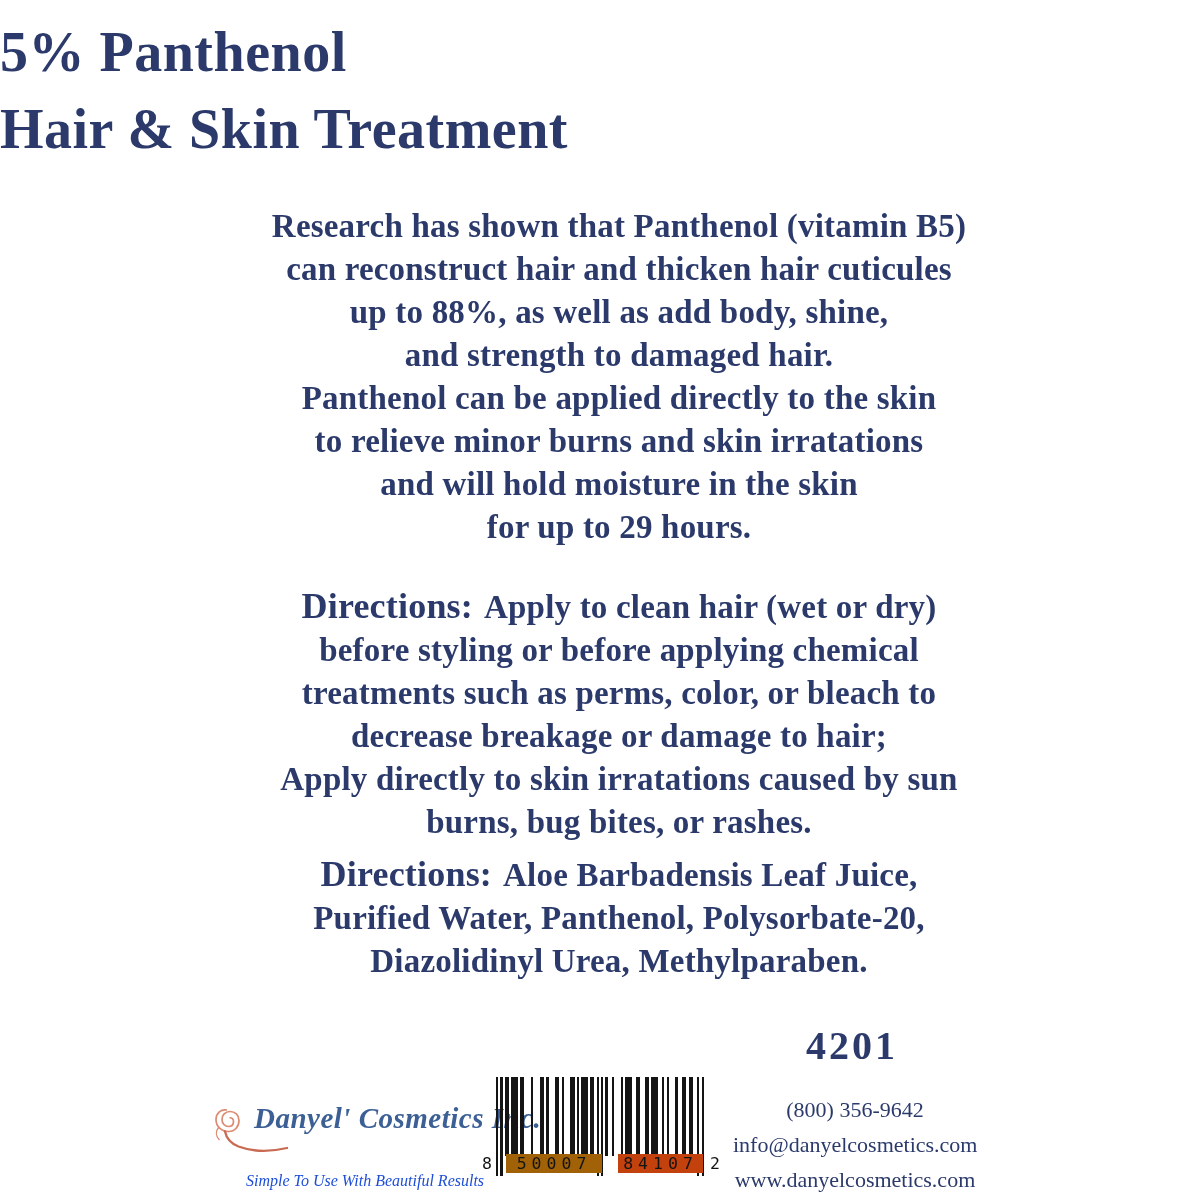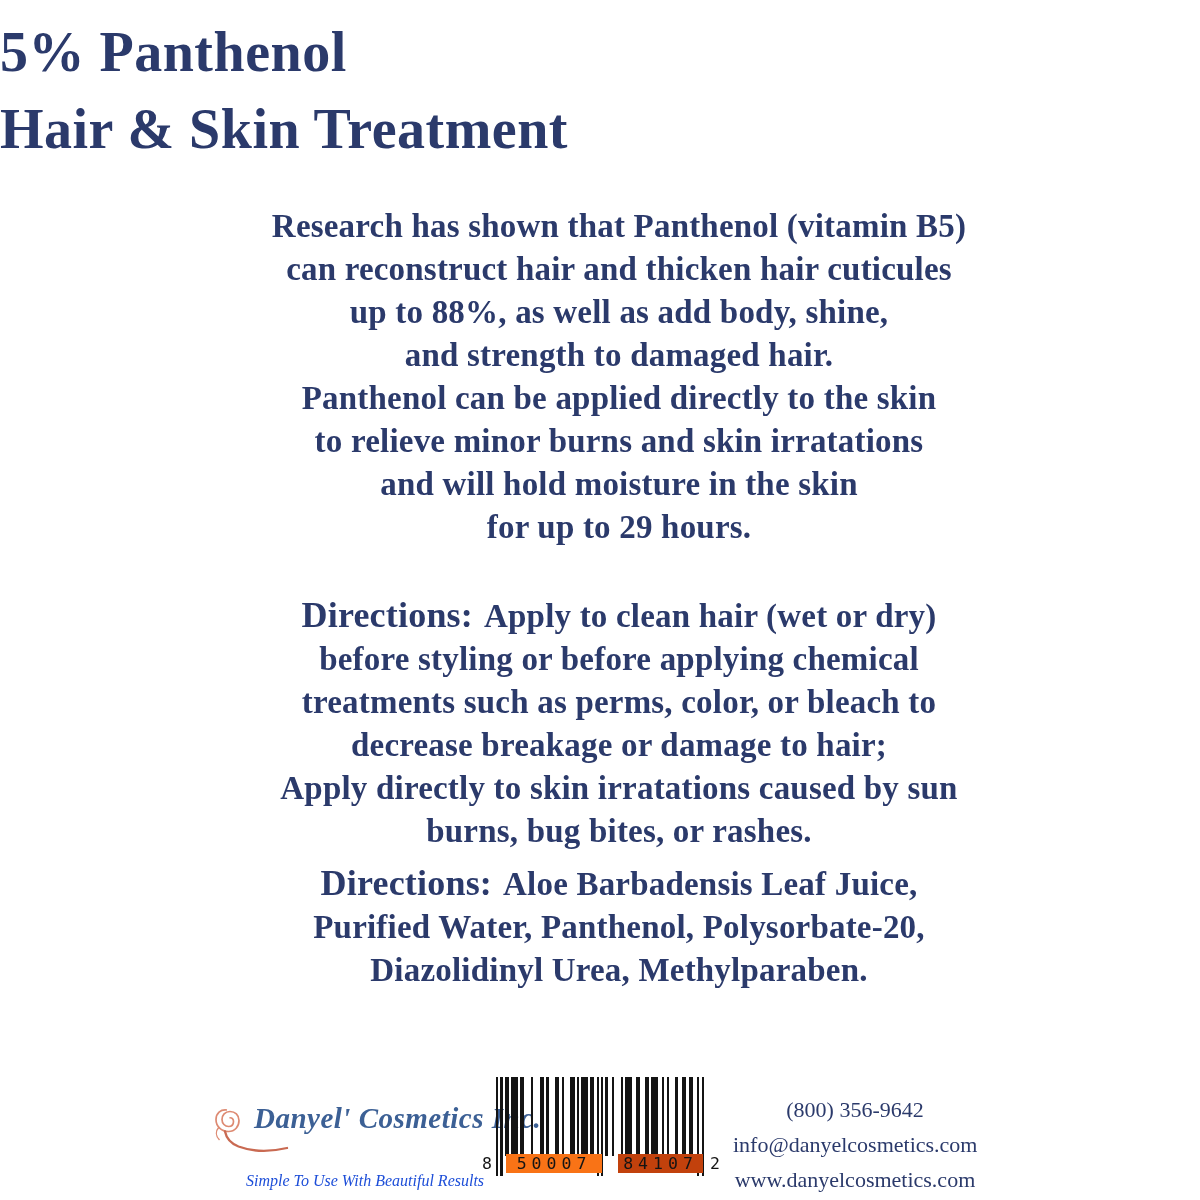--- a/index.html
+++ b/index.html
@@ -21,21 +21,21 @@
   .title .tline { display:block; }
   .para {
     text-align:center;
     font-size:33px; font-weight:bold;
     line-height:43px;
     letter-spacing:0.2px;
     padding-left:38px;
   }
   .para .line { display:block; white-space:nowrap; }
   .desc        { margin-top:37px; }
-  .directions  { margin-top:45px; }
+  .directions  { margin-top:36px; }
   .ingredients { margin-top:9px; }
   .lbl { font-size:36px; margin-right:11px; }
   .code {
     position:absolute; left:737px; top:1022px; width:230px;
     text-align:center;
     font-size:40px; font-weight:bold; letter-spacing:3px;
   }
   
   .brand { position:absolute; left:216px; top:1092px; width:270px; height:105px; }
   .brand svg { position:absolute; left:-4px; top:12px; }
@@ -56,21 +56,21 @@
   .bc-module { width:2.2px; height:79px; }
   .bc-module.on { background:#141414; }
   .bc-module.on.guard { height:99px; }
   .bd {
     position:absolute; top:77px;
     font-family:"DejaVu Sans Mono", monospace;
     font-size:16.5px; color:#141414;
     text-align:center;
   }
   .bd-l  { left:-2px; width:14px; }
-  .bd-g1 { left:24px;  width:96px; background:#f97316; letter-spacing:5px; }
+  .bd-g1 { left:24px;  width:96px; background:#a16207; letter-spacing:5px; }
   .bd-g2 { left:136px; width:85px; background:#c2410c; letter-spacing:5px; }
   .bd-r  { left:226px; width:14px; }
   
   .contact {
     position:absolute; left:733px; top:1092px; width:244px;
     text-align:center;
     font-size:22px; line-height:35px; font-weight:normal;
   }
 </style>
 </head>
@@ -102,20 +102,21 @@
     <span class="line">Apply directly to skin irratations caused by sun</span>
     <span class="line">burns, bug bites, or rashes.</span>
   </div>
 
   <div class="para ingredients">
     <span class="line"><span class="lbl">Directions:</span><span>Aloe Barbadensis Leaf Juice,</span></span>
     <span class="line">Purified Water, Panthenol, Polysorbate-20,</span>
     <span class="line">Diazolidinyl Urea, Methylparaben.</span>
   </div>
 
+  <div class="code">4201</div>
 
   <div class="brand">
     <svg width="90" height="64" viewBox="0 0 90 64" aria-hidden="true">
       <path d="M15 6 C8.5 5 4 9.5 4 15.5 C4 22.5 9.5 27.5 16.5 27.5 C23 27.5 27 22.5 27 16.5 C27 11 23 7.5 18 7.5 C13 7.5 10 11 10 15.5 C10 19.5 13 22.5 16.5 22.5 C19.5 22.5 21.5 20.5 21.5 17.5 C21.5 15 20 13.5 17.5 13.8" fill="none" stroke="#dd8a72" stroke-width="1.7"></path>
       <path d="M7 23 C3.5 27 3.5 32 7.5 36" fill="none" stroke="#dd8a72" stroke-width="1.4"></path>
       <path d="M13 27.5 C14.5 35 19 39.5 26.5 42.5 C40 47.5 58 48 75 44" fill="none" stroke="#c96a52" stroke-width="2.3" stroke-linecap="round"></path>
     </svg>
     <div class="brand-name">Danyel' Cosmetics Inc.</div>
     <div class="brand-tagline">Simple To Use With Beautiful Results</div>
   </div>

